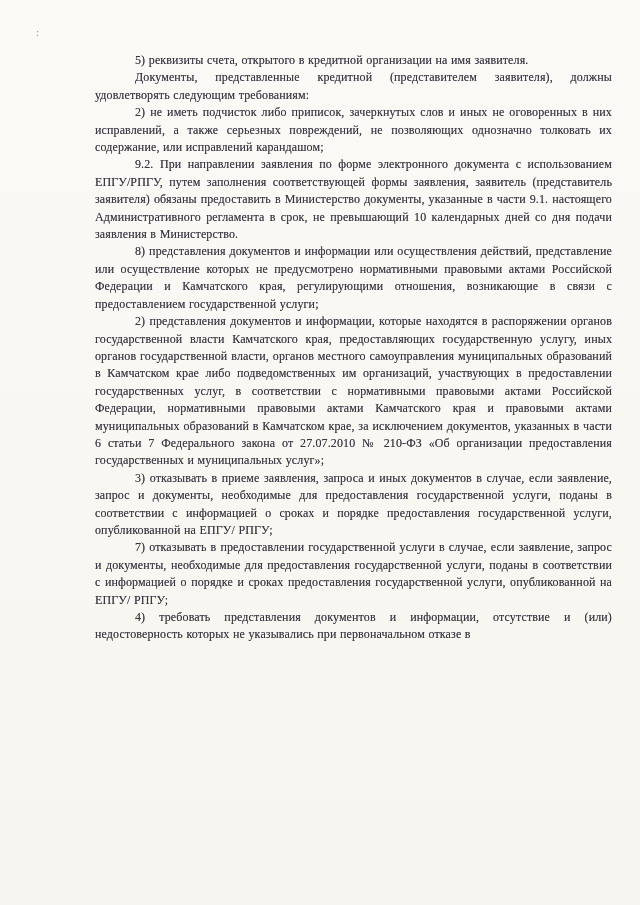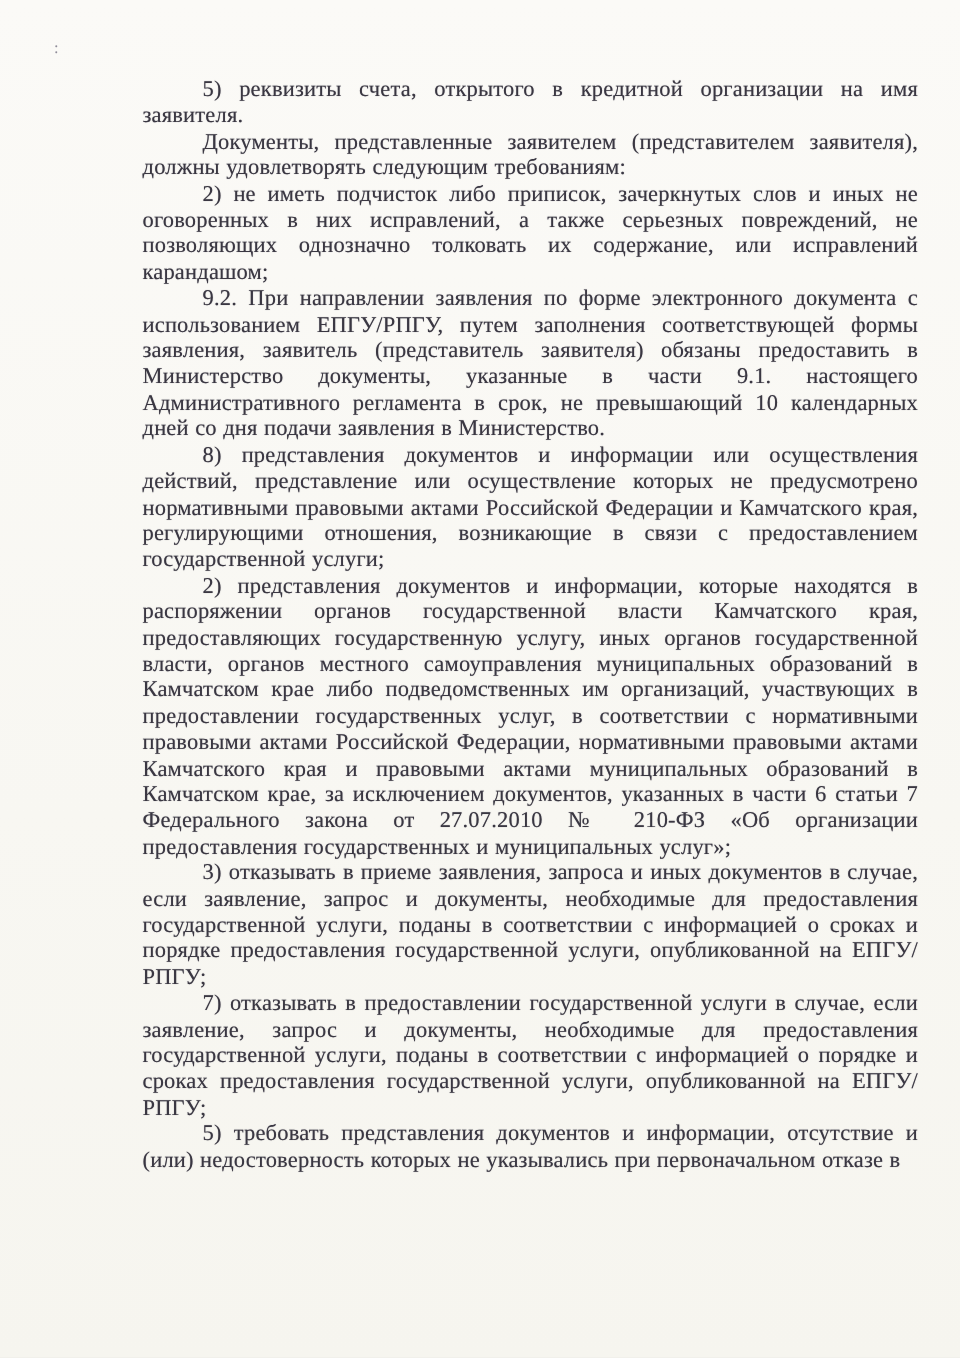--- a/index.html
+++ b/index.html
@@ -20,40 +20,40 @@
   }
   .scan-artifact {
     position: absolute;
     left: 36px;
     top: 26px;
     font-size: 11px;
     color: #8f8c99;
     font-family: "Liberation Serif", serif;
   }
   .text-block {
-    font-size: 15px;
+    font-size: 12px;
     line-height: 17.4px;
     text-align: justify;
     letter-spacing: 0.12px;
     word-spacing: 0.4px;
     text-shadow: 0 0 0.6px rgba(48, 45, 60, 0.55);
   }
   .para {
     text-indent: 40px;
   }
 </style>
 </head>
 <body>
 
 <div class="page">
   <div class="scan-artifact">:</div>
   <div class="text-block">
     <p class="para">5) реквизиты счета, открытого в кредитной организации на имя заявителя.</p>
-    <p class="para">Документы, представленные заявителем (представителем заявителя), должны удовлетворять следующим требованиям:</p>
+    <p class="para">Документы, представленные кредитной (представителем заявителя), должны удовлетворять следующим требованиям:</p>
     <p class="para">2) не иметь подчисток либо приписок, зачеркнутых слов и иных не оговоренных в них исправлений, а также серьезных повреждений, не позволяющих однозначно толковать их содержание, или исправлений карандашом;</p>
     <p class="para">9.2. При направлении заявления по форме электронного документа с использованием ЕПГУ/РПГУ, путем заполнения соответствующей формы заявления, заявитель (представитель заявителя) обязаны предоставить в Министерство документы, указанные в части 9.1. настоящего Административного регламента в срок, не превышающий 10 календарных дней со дня подачи заявления в Министерство.</p>
     <p class="para">8) представления документов и информации или осуществления действий, представление или осуществление которых не предусмотрено нормативными правовыми актами Российской Федерации и Камчатского края, регулирующими отношения, возникающие в связи с предоставлением государственной услуги;</p>
     <p class="para">2) представления документов и информации, которые находятся в распоряжении органов государственной власти Камчатского края, предоставляющих государственную услугу, иных органов государственной власти, органов местного самоуправления муниципальных образований в Камчатском крае либо подведомственных им организаций, участвующих в предоставлении государственных услуг, в соответствии с нормативными правовыми актами Российской Федерации, нормативными правовыми актами Камчатского края и правовыми актами муниципальных образований в Камчатском крае, за исключением документов, указанных в части 6 статьи 7 Федерального закона от 27.07.2010 № 210-ФЗ «Об организации предоставления государственных и муниципальных услуг»;</p>
     <p class="para">3) отказывать в приеме заявления, запроса и иных документов в случае, если заявление, запрос и документы, необходимые для предоставления государственной услуги, поданы в соответствии с информацией о сроках и порядке предоставления государственной услуги, опубликованной на ЕПГУ/ РПГУ;</p>
     <p class="para">7) отказывать в предоставлении государственной услуги в случае, если заявление, запрос и документы, необходимые для предоставления государственной услуги, поданы в соответствии с информацией о порядке и сроках предоставления государственной услуги, опубликованной на ЕПГУ/ РПГУ;</p>
-    <p class="para">5) требовать представления документов и информации, отсутствие и (или) недостоверность которых не указывались при первоначальном отказе в</p>
+    <p class="para">4) требовать представления документов и информации, отсутствие и (или) недостоверность которых не указывались при первоначальном отказе в</p>
   </div>
 </div>
 
 </body></html>

